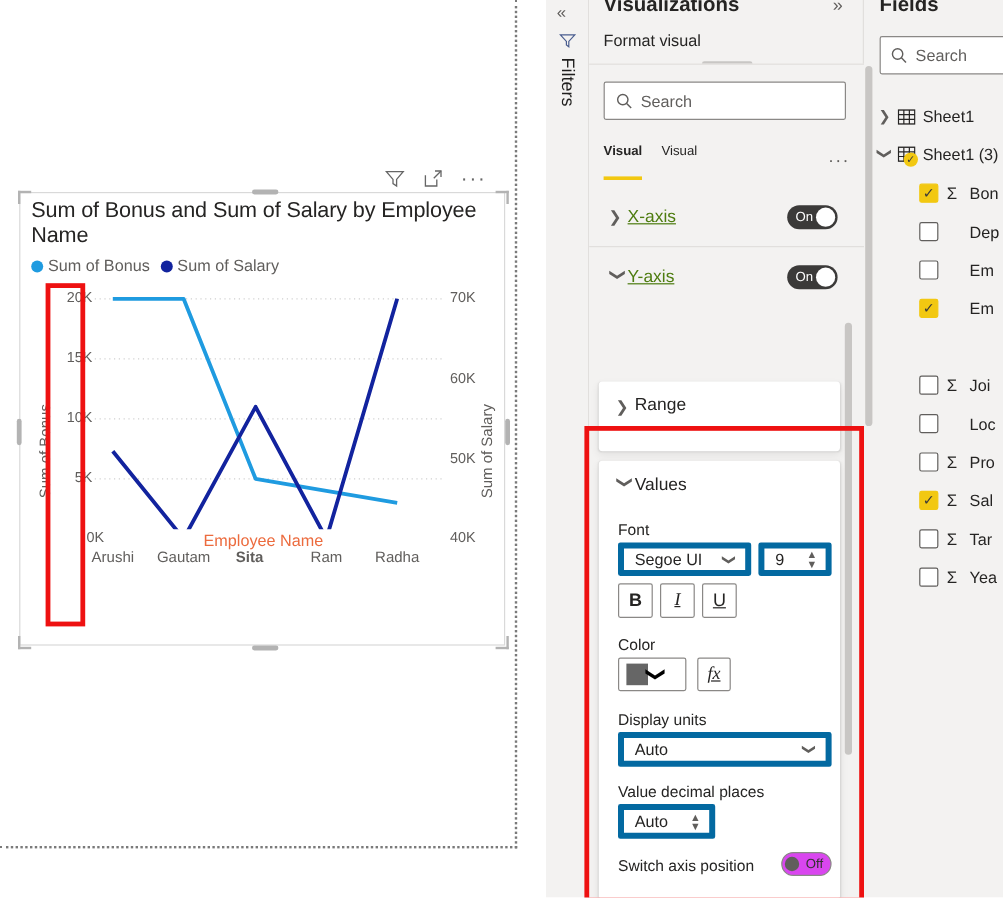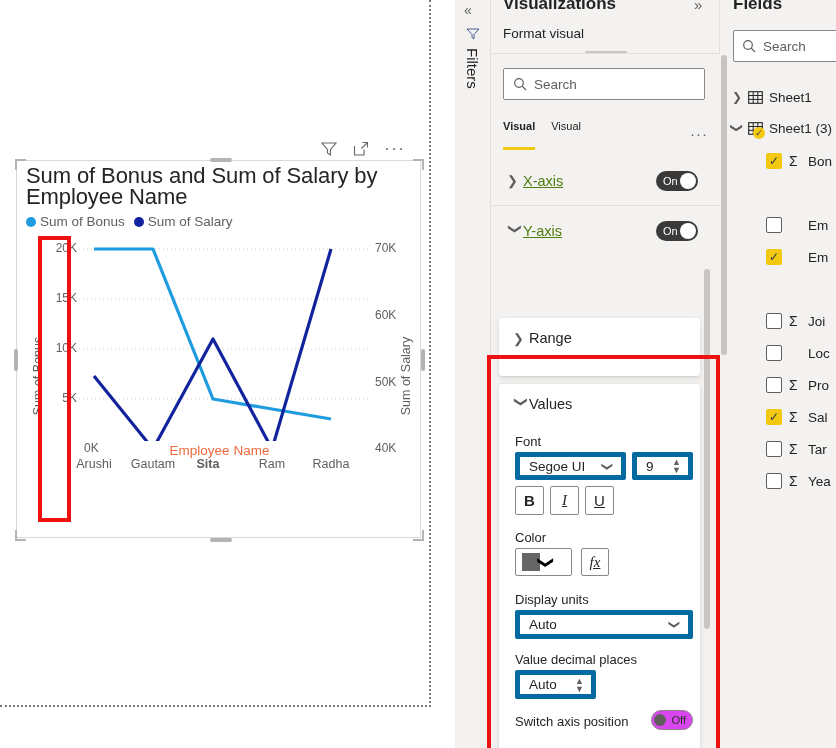--- a/index.html
+++ b/index.html
@@ -36,21 +36,21 @@
   #visual-header .dots { font-size: 17px; line-height: 10px; color:#666; letter-spacing:1.5px; }
 
   
   #visual {
     position: absolute; left: 16px; top: 160px; width: 405px; height: 378px;
     background: #ffffff;
     border: 1px solid #d9d9d9;
   }
   .vtitle {
     position: absolute; left: 9px; top: 4px; width: 385px;
-    font-size: 22px; color: #252423; line-height: 21px; letter-spacing: -0.1px;
+    font-size: 18px; color: #252423; line-height: 21px; letter-spacing: -0.1px;
   }
   .vlegend {
     position: absolute; left: 9px; top: 53px;
     display: flex; align-items: center; gap: 9px;
     font-size: 13.5px; color: #605e5c;
   }
   .vlegend .li { display: flex; align-items: center; gap: 4px; }
   .vlegend .dot { width: 10px; height: 10px; border-radius: 50%; display:inline-block; }
 
   
@@ -299,21 +299,21 @@
             <line x1="62" y1="208" x2="352" y2="208"></line>
           </g>
           <polyline fill="none" stroke="#1F9BE0" stroke-width="3.2" stroke-linejoin="round" stroke-linecap="butt" points="77,8 136,8 196,158 255,168 314,178"></polyline>
           <polyline fill="none" stroke="#12239E" stroke-width="3.2" stroke-linejoin="round" stroke-linecap="butt" points="77,135 136,208 196,98 255,208 314,8"></polyline>
         </svg>
 
         <span class="tick tick-l" style="left:26px; top:0px;">20K</span>
         <span class="tick tick-l" style="left:26px; top:50px;">15K</span>
         <span class="tick tick-l" style="left:26px; top:100px;">10K</span>
         <span class="tick tick-l" style="left:26px; top:150px;">5K</span>
-        <span class="tick tick-l" style="left:26px; top:200px;padding-left:41px;">0K</span>
+        <span class="tick tick-l" style="left:14px; top:200px;padding-left:41px;">0K</span>
 
         <span class="tick tick-r" style="left:358px; top:0px;">70K</span>
         <span class="tick tick-r" style="left:358px; top:67px;">60K</span>
         <span class="tick tick-r" style="left:358px; top:134px;">50K</span>
         <span class="tick tick-r" style="left:358px; top:200px;">40K</span>
 
         <span class="cat" style="left:47px;  top:216px; width:60px;">Arushi</span>
         <span class="cat" style="left:106px; top:216px; width:60px;">Gautam</span>
         <span class="cat" style="left:161px; top:216px; width:60px;font-weight:bold;">Sita</span>
         <span class="cat" style="left:225px; top:216px; width:60px;">Ram</span>
@@ -520,20 +520,25 @@
         <span style="position:absolute; left:5px; top:6px; width:12px; height:12px; border-radius:50%; background:#f2c811; color:#3b3a39; font-size:9px; line-height:12px; text-align:center;">✓</span>
       </span>
       <span class="nm">Sheet1 (3)</span>
     </div>
 
     <div class="fld-row" style="top:145px;">
       <span class="cbx on"></span>
       <span class="sigma">Σ</span>
       <span class="fld-nm">Bon</span>
     </div>
+    <div class="fld-row" style="top:177px;">
+      <span class="cbx"></span>
+      <span class="sigma" style="visibility:hidden;">Σ</span>
+      <span class="fld-nm">Dep</span>
+    </div>
     <div class="fld-row" style="top:209px;">
       <span class="cbx"></span>
       <span class="sigma" style="visibility:hidden;">Σ</span>
       <span class="fld-nm">Em</span>
     </div>
     <div class="fld-row" style="top:241px;">
       <span class="cbx on"></span>
       <span class="sigma" style="visibility:hidden;">Σ</span>
       <span class="fld-nm">Em</span>
     </div>

